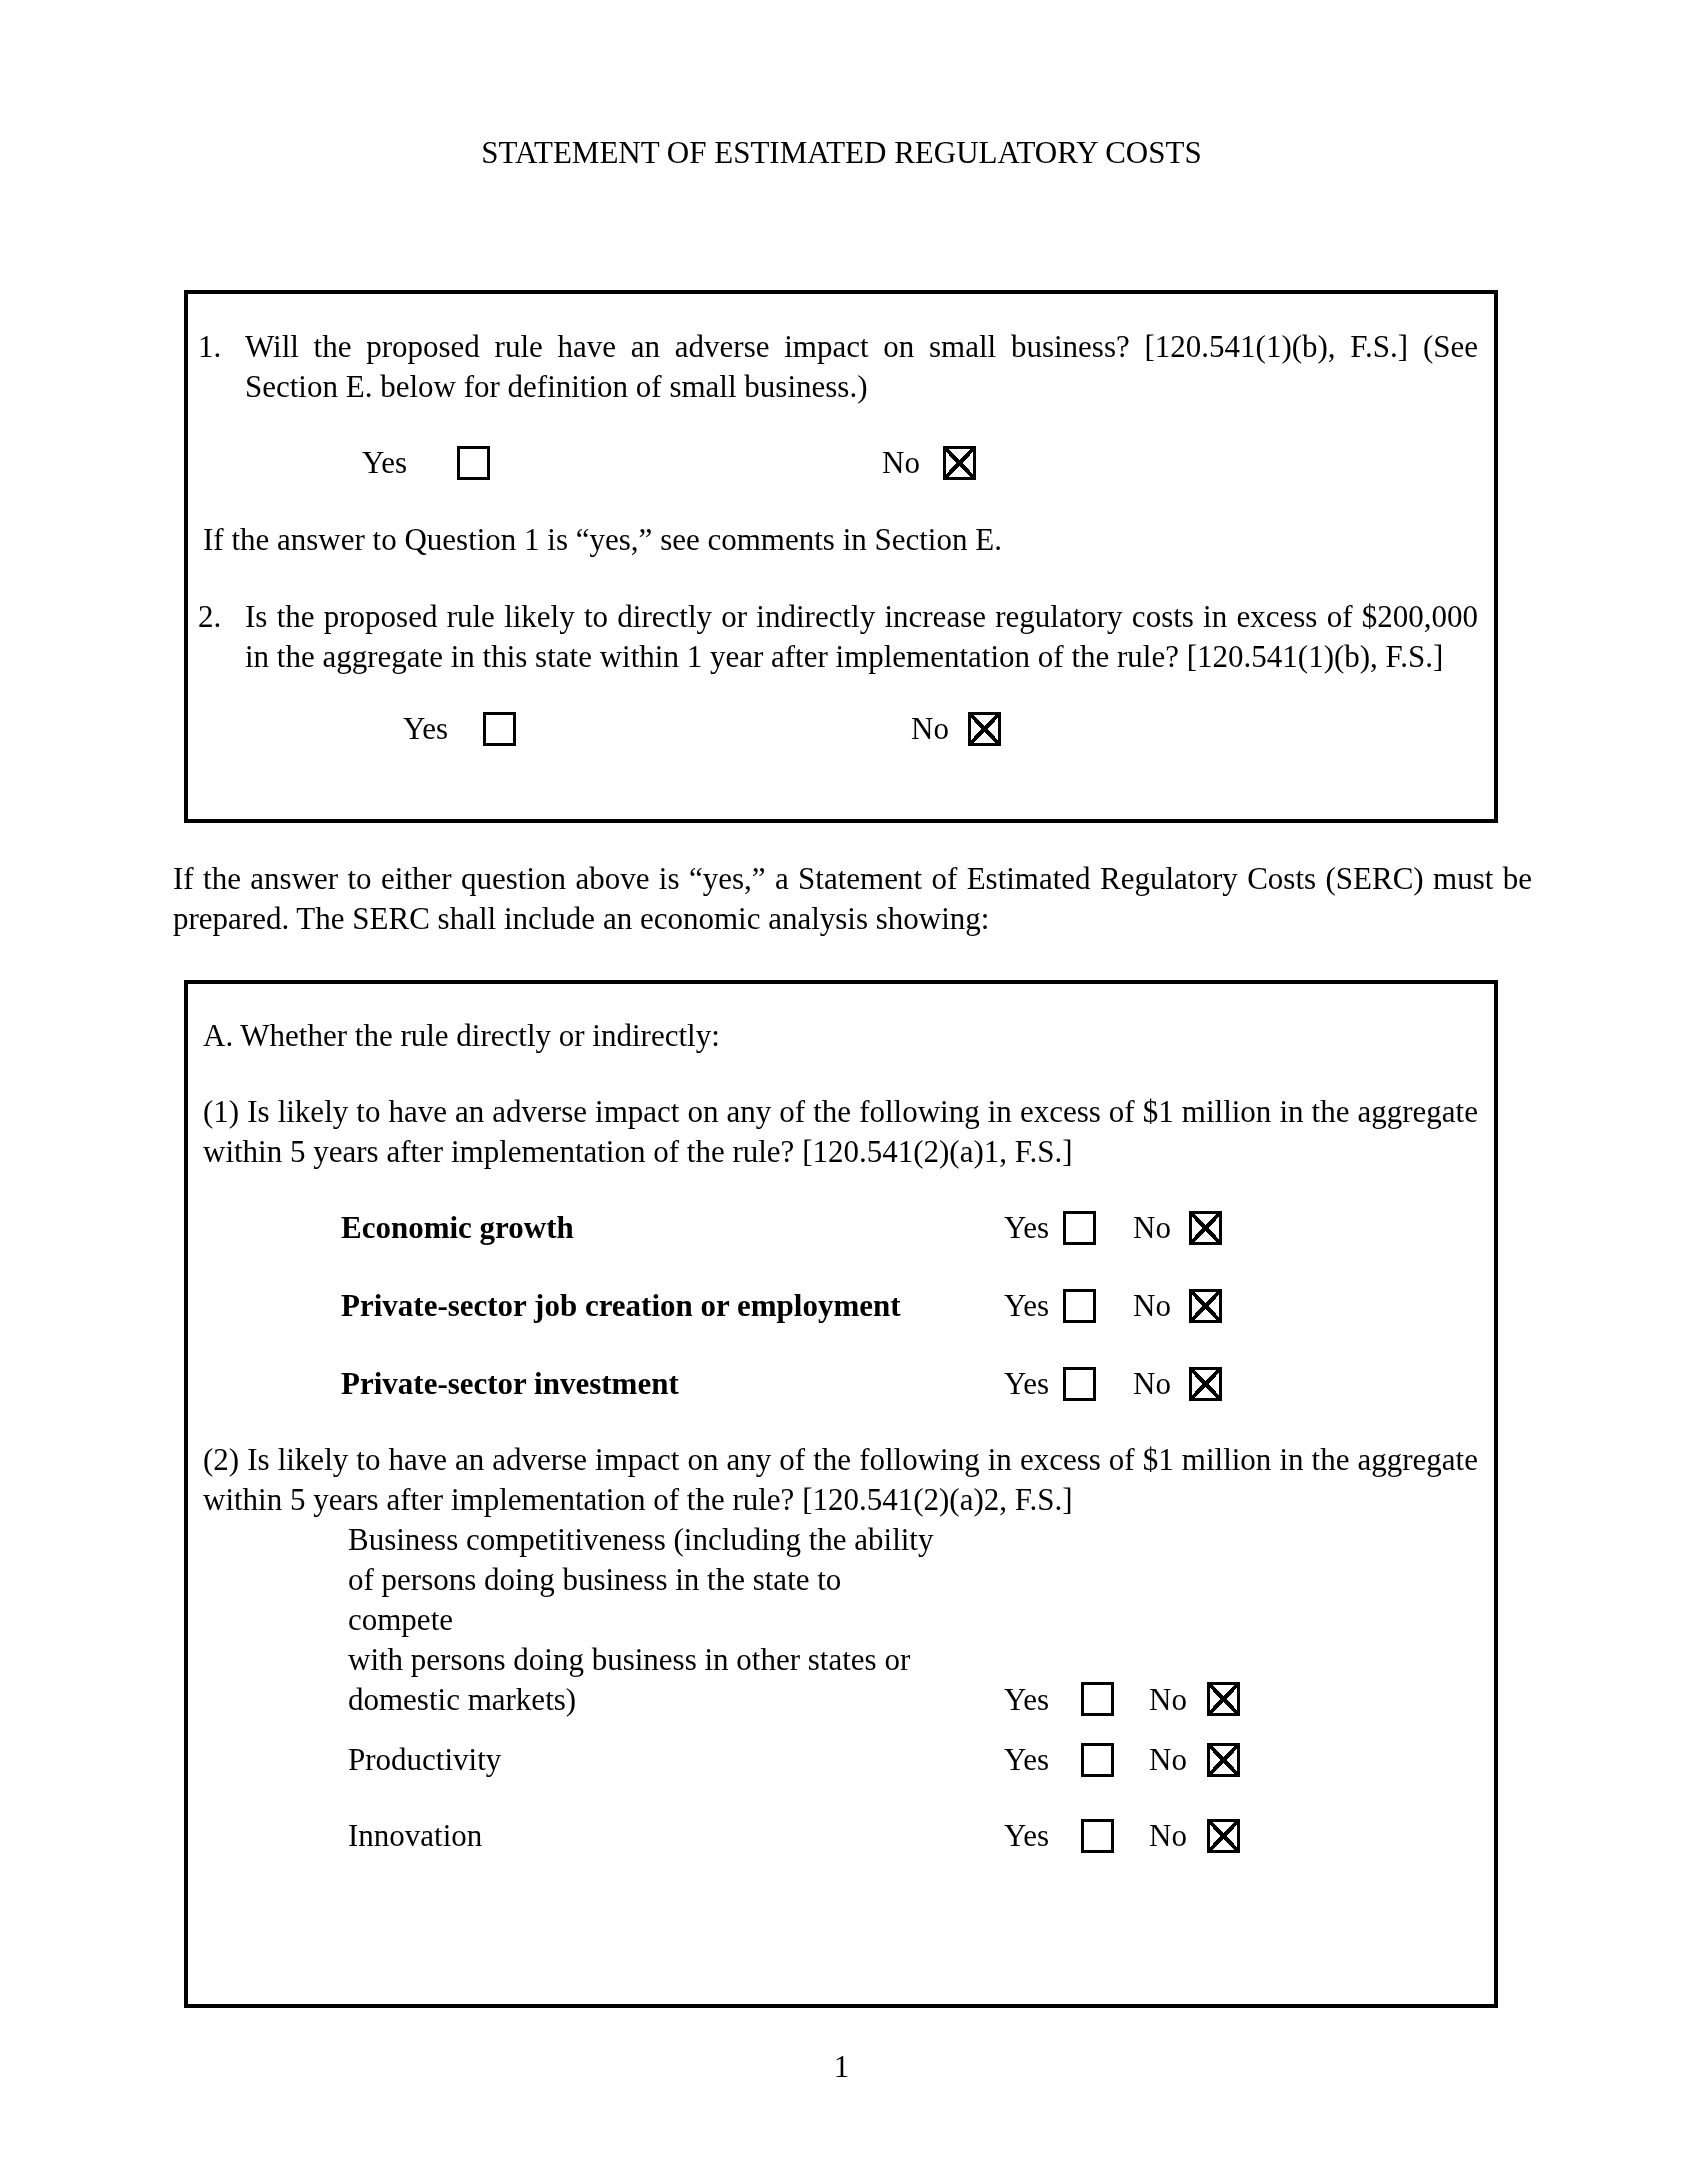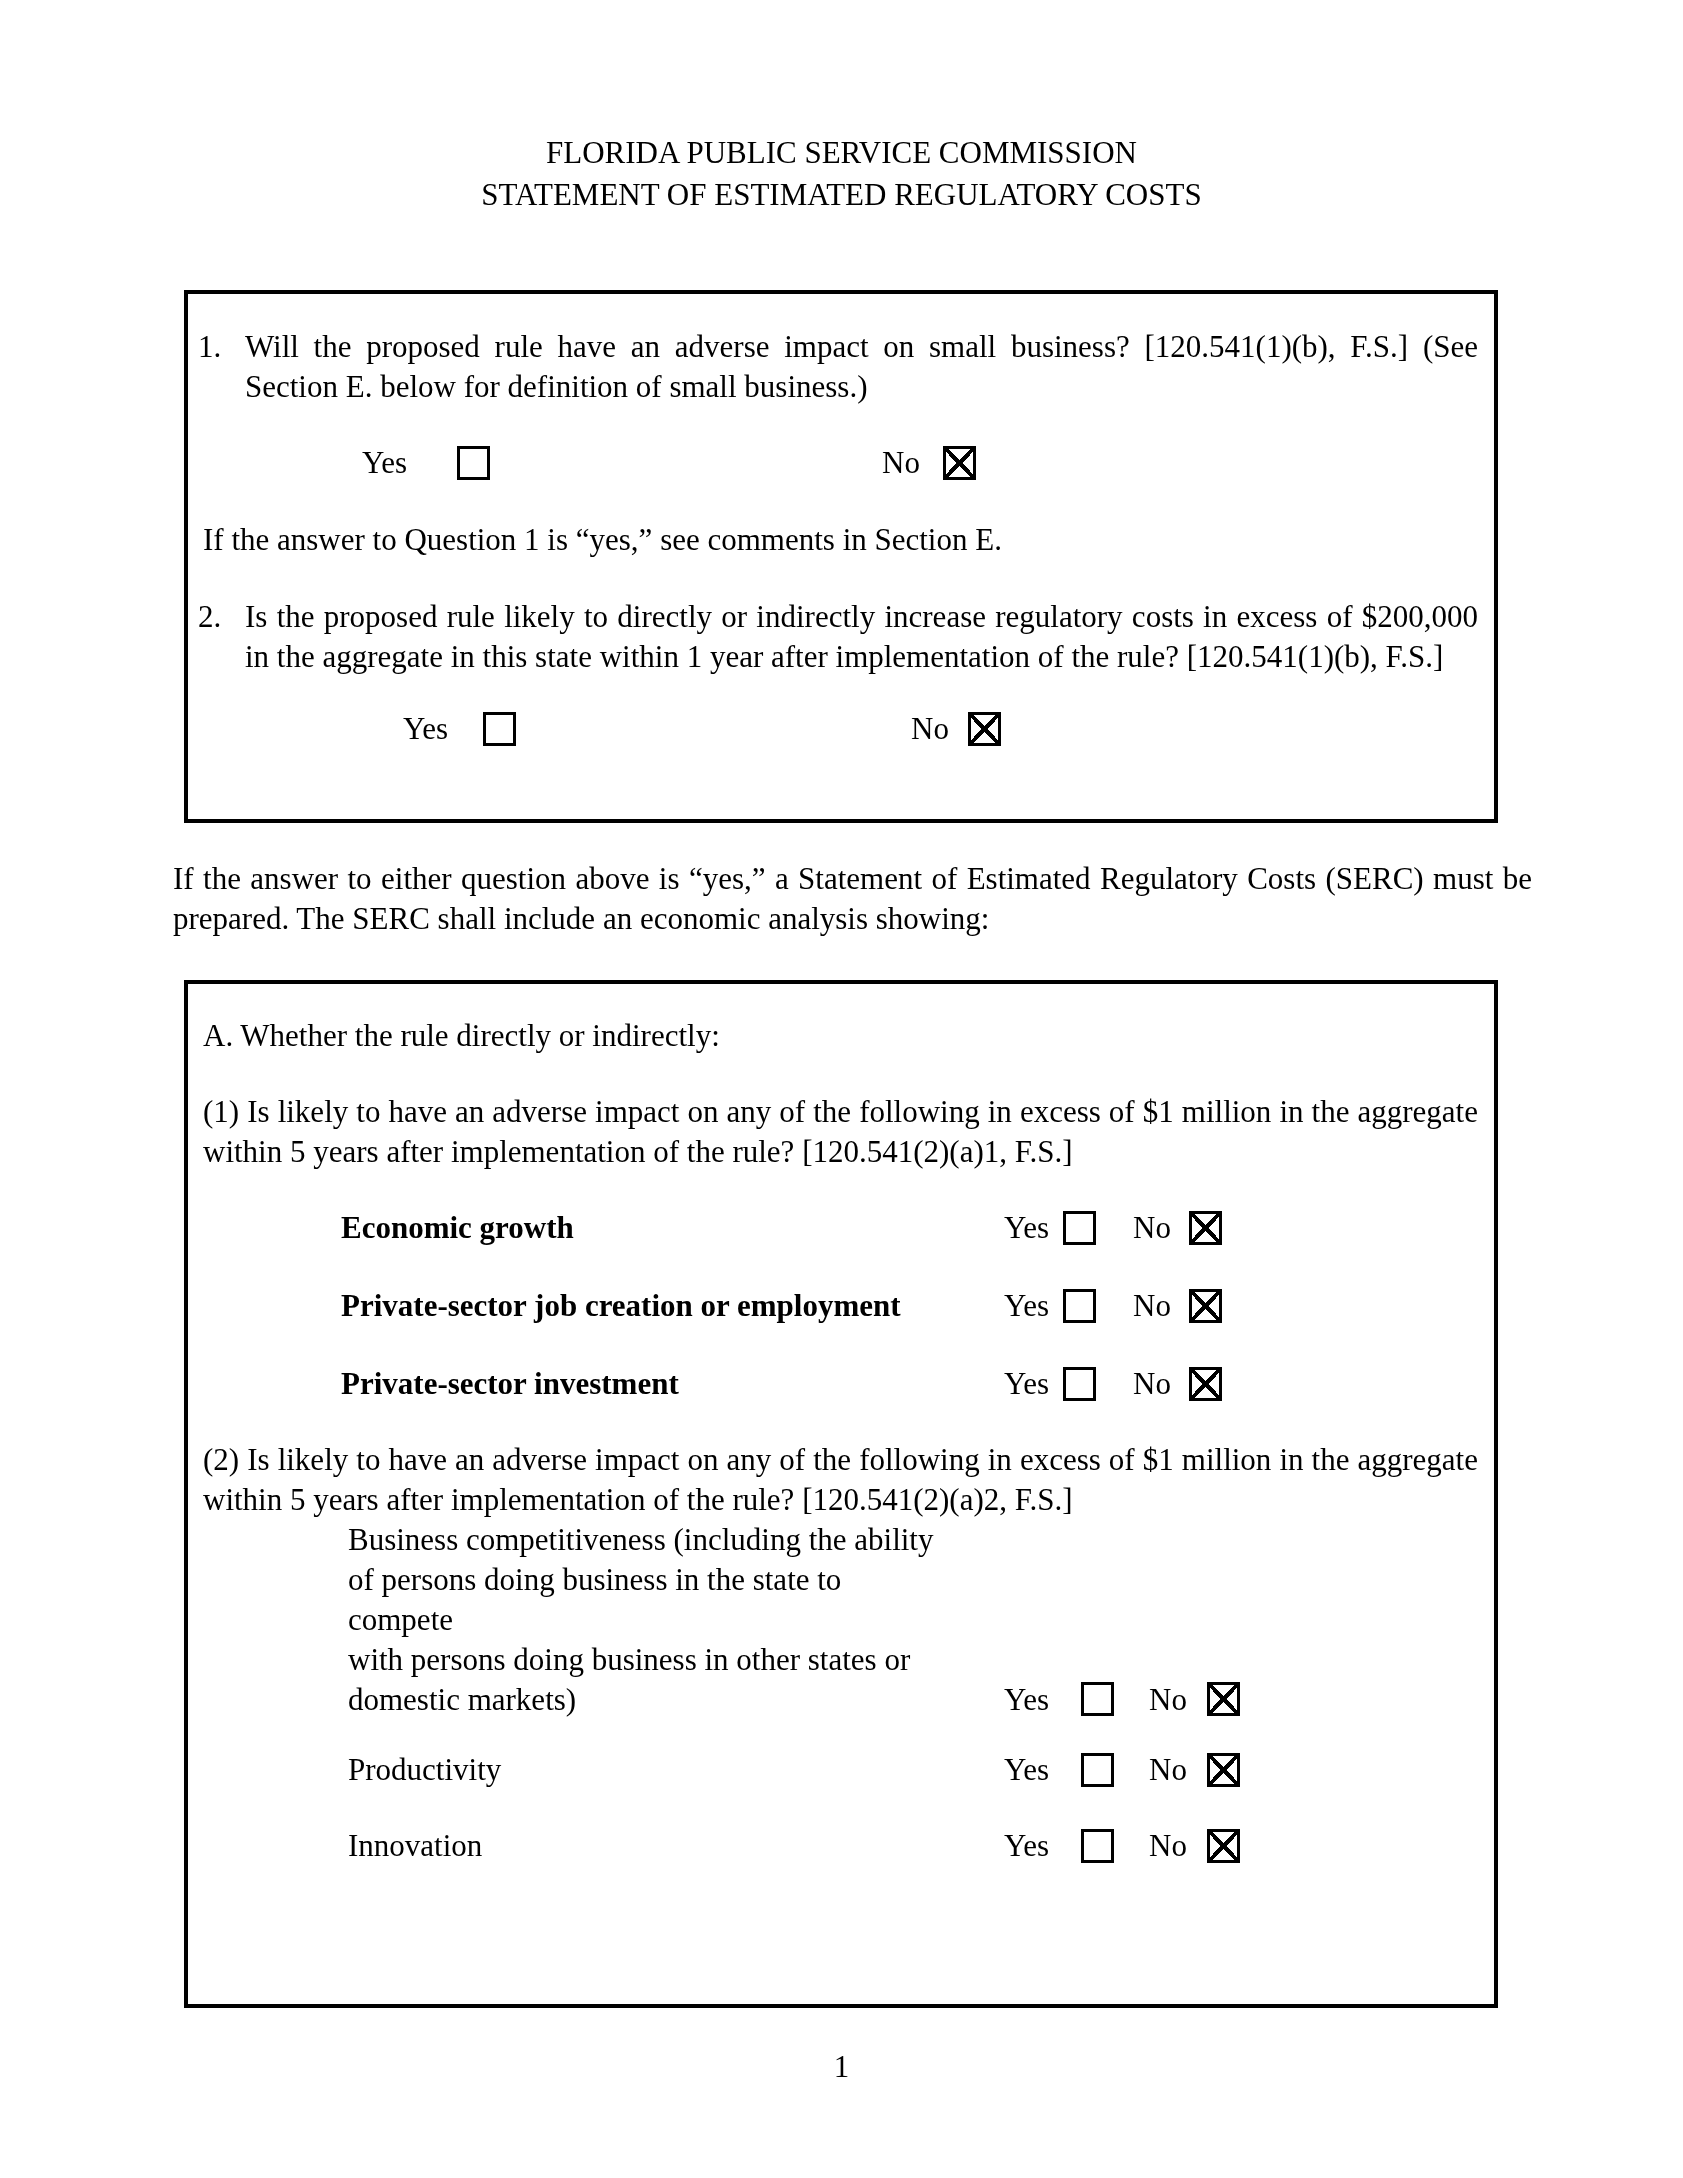--- a/index.html
+++ b/index.html
@@ -102,21 +102,21 @@
   .crow-s2 .yes-label{ margin-left: 62px; }
   .crow-s2 .yes-box  { margin-left: 32px; }
   .crow-s2 .no-label { margin-left: 35px; }
   .crow-s2 .no-box   { margin-left: 20px; }
   .row-s2-1 {
     height: auto;
     align-items: flex-end;
   }
   .row-s2-1 .yes-label, .row-s2-1 .no-label { margin-bottom: 0px; }
   .row-s2-1 .yes-box, .row-s2-1 .no-box { margin-bottom: 4px; }
-  .row-s2-2 { margin-top: 30px; }
+  .row-s2-2 { margin-top: 20px; }
   .row-s2-3 { margin-top: 36px; }
 
   
   .checkbox {
     flex: none;
     width: 33px;
     height: 34px;
     border: 3px solid #000;
     box-sizing: border-box;
     background: #fff;
@@ -139,21 +139,20 @@
     width: 100%;
     text-align: center;
   }
 </style>
 </head>
 <body>
 
 <div class="page">
 
   <div class="doc-header">
-    <div>FLORIDA PUBLIC SERVICE COMMISSION</div>
     <div>STATEMENT OF ESTIMATED REGULATORY COSTS</div>
   </div>
 
   <div class="formbox box1">
 
     <div class="qitem q1">
       <span class="qnum">1.</span>
       <div class="qtext">Will the proposed rule have an adverse impact on small business?  [120.541(1)(b), F.S.] (See Section E. below for definition of small business.)</div>
     </div>
 

